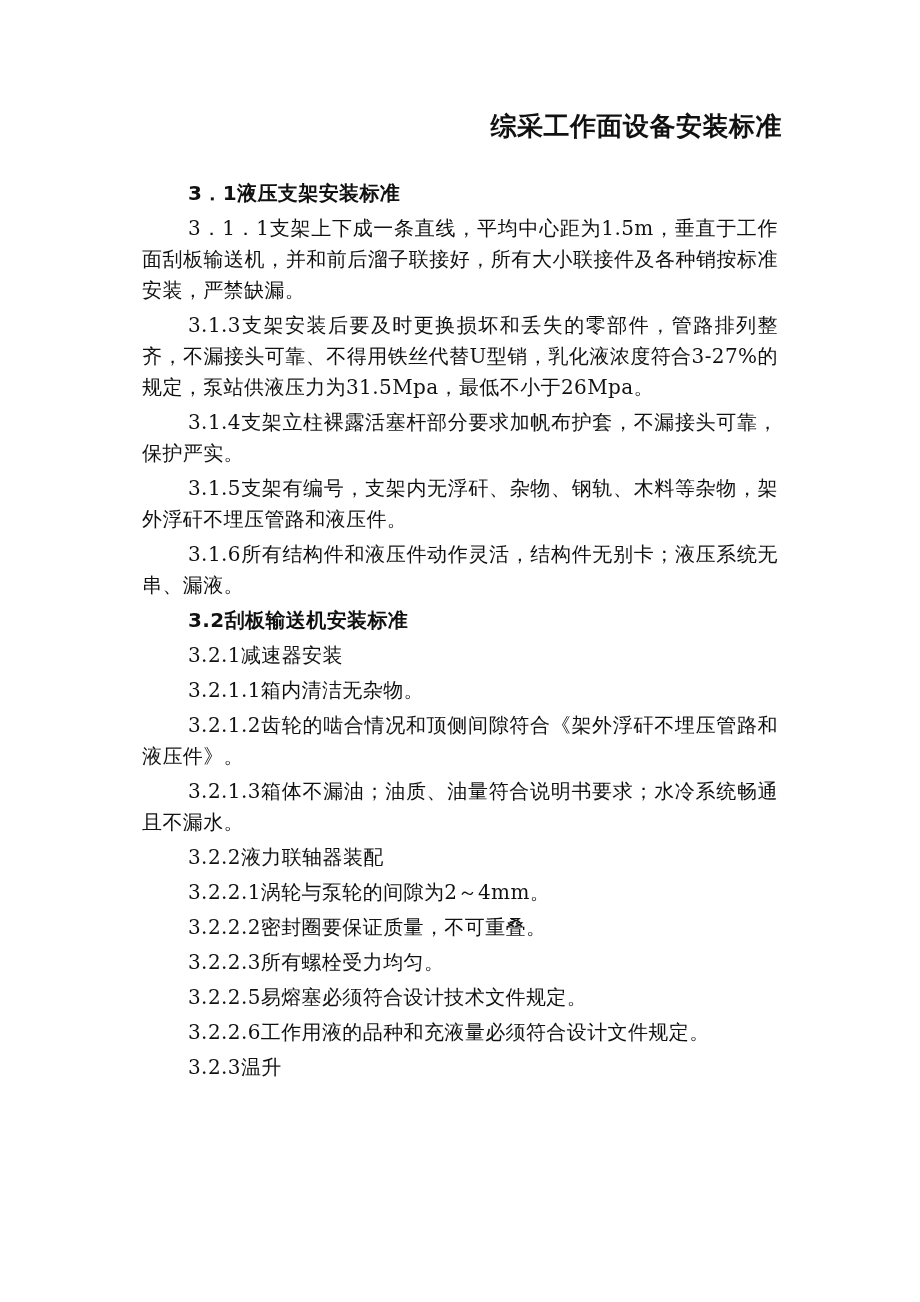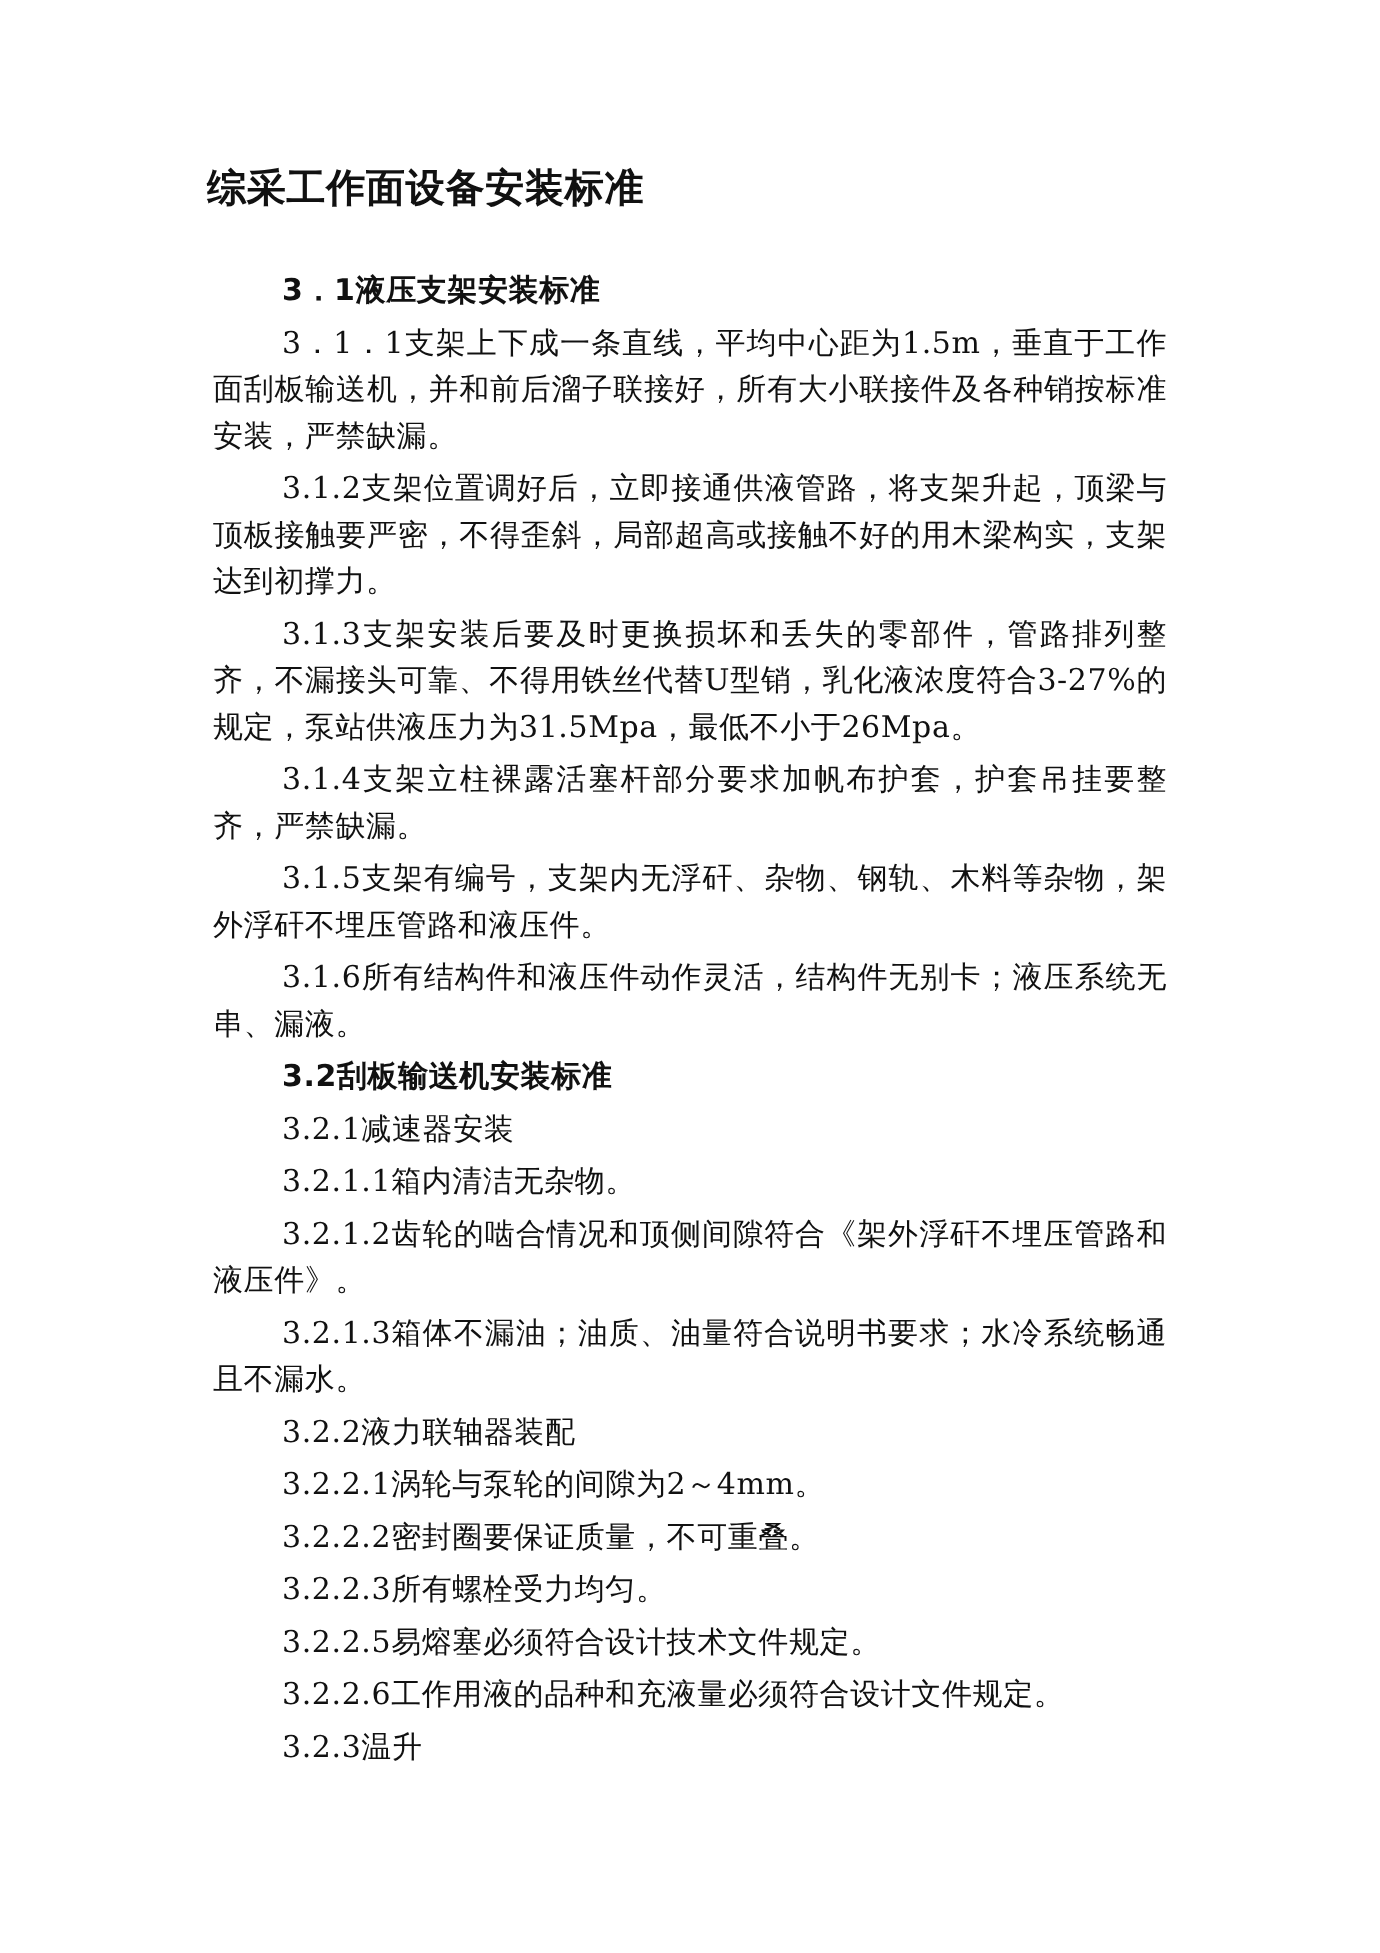--- a/index.html
+++ b/index.html
@@ -19,21 +19,21 @@
       position: absolute;
       left: 138px;
       top: 0;
       width: 644px;
     }
     .title {
       position: absolute;
       top: 108px;
       left: 0;
       width: 644px;
-      text-align: left;
+      text-align: right;
       font-family: "DejaVu Sans", "Liberation Sans", sans-serif;
       font-weight: bold;
       font-size: 26px;
       letter-spacing: 0.5px;
       line-height: 36px;
       margin: 0;
     }
     .body {
       position: absolute;
       top: 174px;
@@ -55,23 +55,22 @@
   </style>
 </head>
 <body>
 
 <div class="page">
   <h1 class="title">综采工作面设备安装标准</h1>
 
   <div class="body">
     <p class="para heading">3．1液压支架安装标准</p>
     <p class="para">3．1．1支架上下成一条直线，平均中心距为1.5m，垂直于工作面刮板输送机，并和前后溜子联接好，所有大小联接件及各种销按标准安装，严禁缺漏。</p>
-    <p class="para">3.1.2支架位置调好后，立即接通供液管路，将支架升起，顶梁与顶板接触要严密，不得歪斜，局部超高或接触不好的用木梁构实，支架达到初撑力。</p>
     <p class="para">3.1.3支架安装后要及时更换损坏和丢失的零部件，管路排列整齐，不漏接头可靠、不得用铁丝代替U型销，乳化液浓度符合3-27%的规定，泵站供液压力为31.5Mpa，最低不小于26Mpa。</p>
-    <p class="para">3.1.4支架立柱裸露活塞杆部分要求加帆布护套，护套吊挂要整齐，严禁缺漏。</p>
+    <p class="para">3.1.4支架立柱裸露活塞杆部分要求加帆布护套，不漏接头可靠，保护严实。</p>
     <p class="para">3.1.5支架有编号，支架内无浮矸、杂物、钢轨、木料等杂物，架外浮矸不埋压管路和液压件。</p>
     <p class="para">3.1.6所有结构件和液压件动作灵活，结构件无别卡；液压系统无串、漏液。</p>
     <p class="para heading">3.2刮板输送机安装标准</p>
     <p class="para">3.2.1减速器安装</p>
     <p class="para">3.2.1.1箱内清洁无杂物。</p>
     <p class="para">3.2.1.2齿轮的啮合情况和顶侧间隙符合《架外浮矸不埋压管路和液压件》。</p>
     <p class="para">3.2.1.3箱体不漏油；油质、油量符合说明书要求；水冷系统畅通且不漏水。</p>
     <p class="para">3.2.2液力联轴器装配</p>
     <p class="para">3.2.2.1涡轮与泵轮的间隙为2～4mm。</p>
     <p class="para">3.2.2.2密封圈要保证质量，不可重叠。</p>

